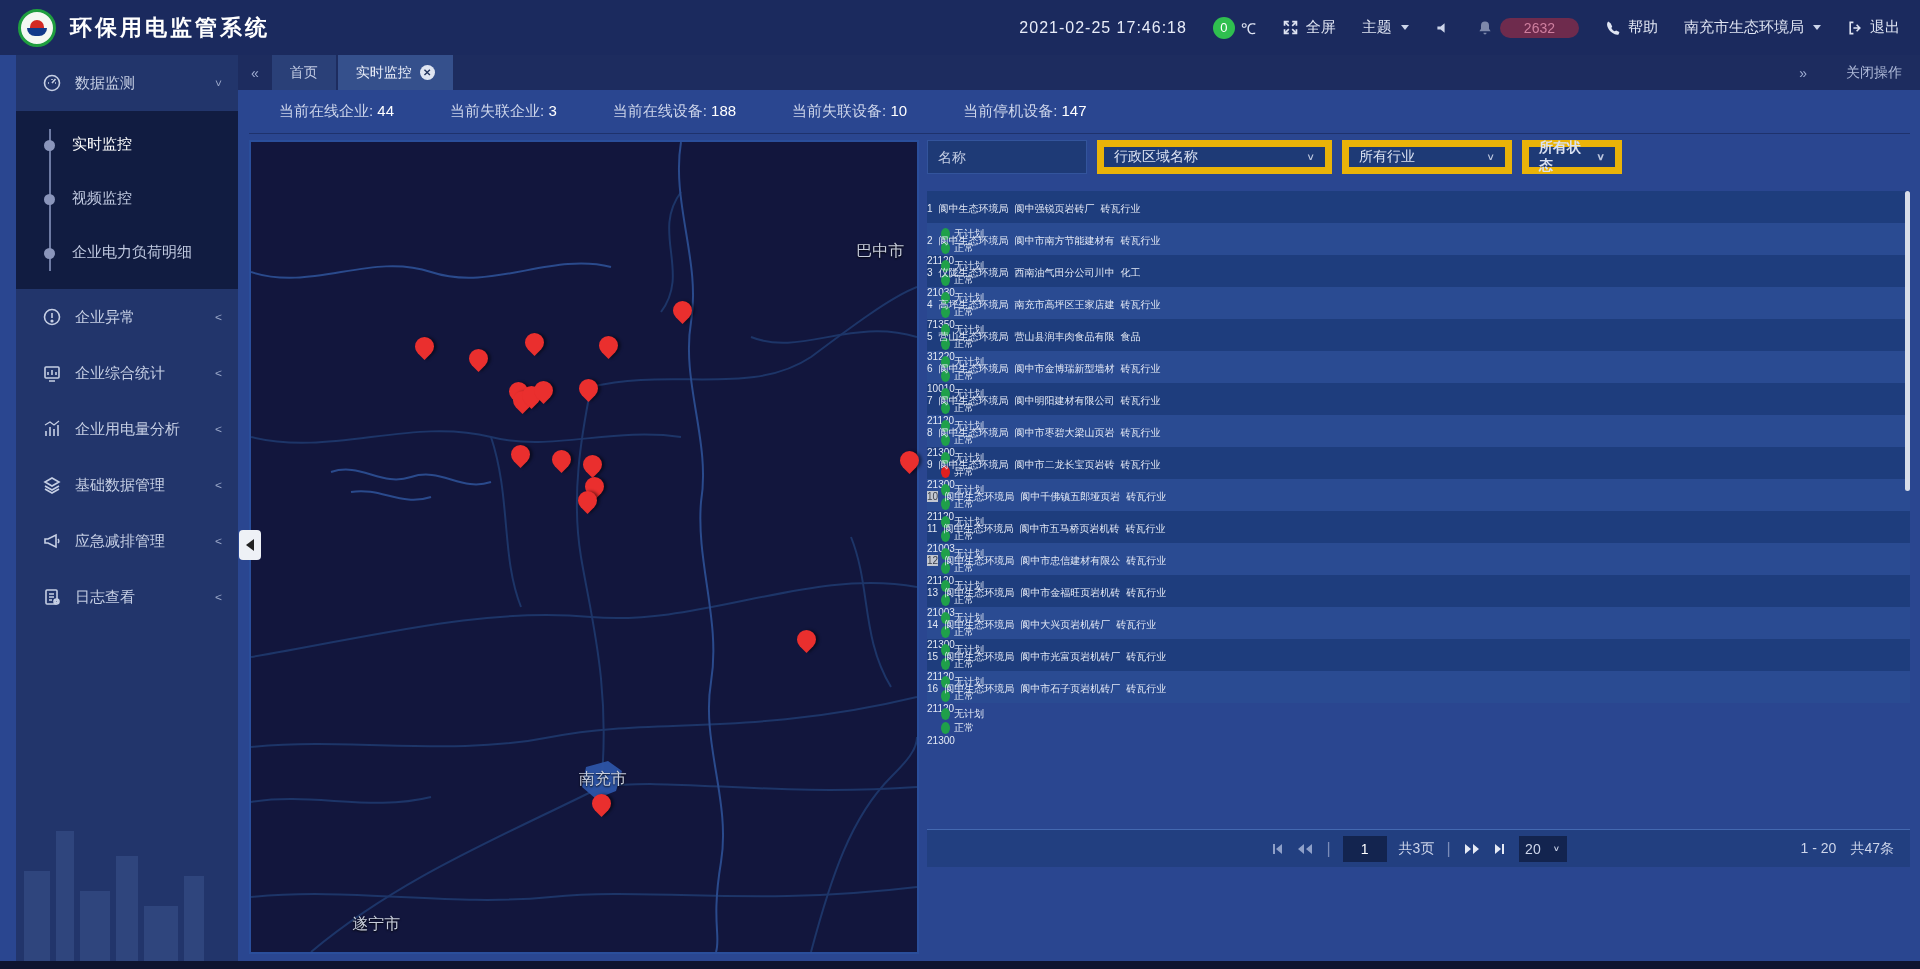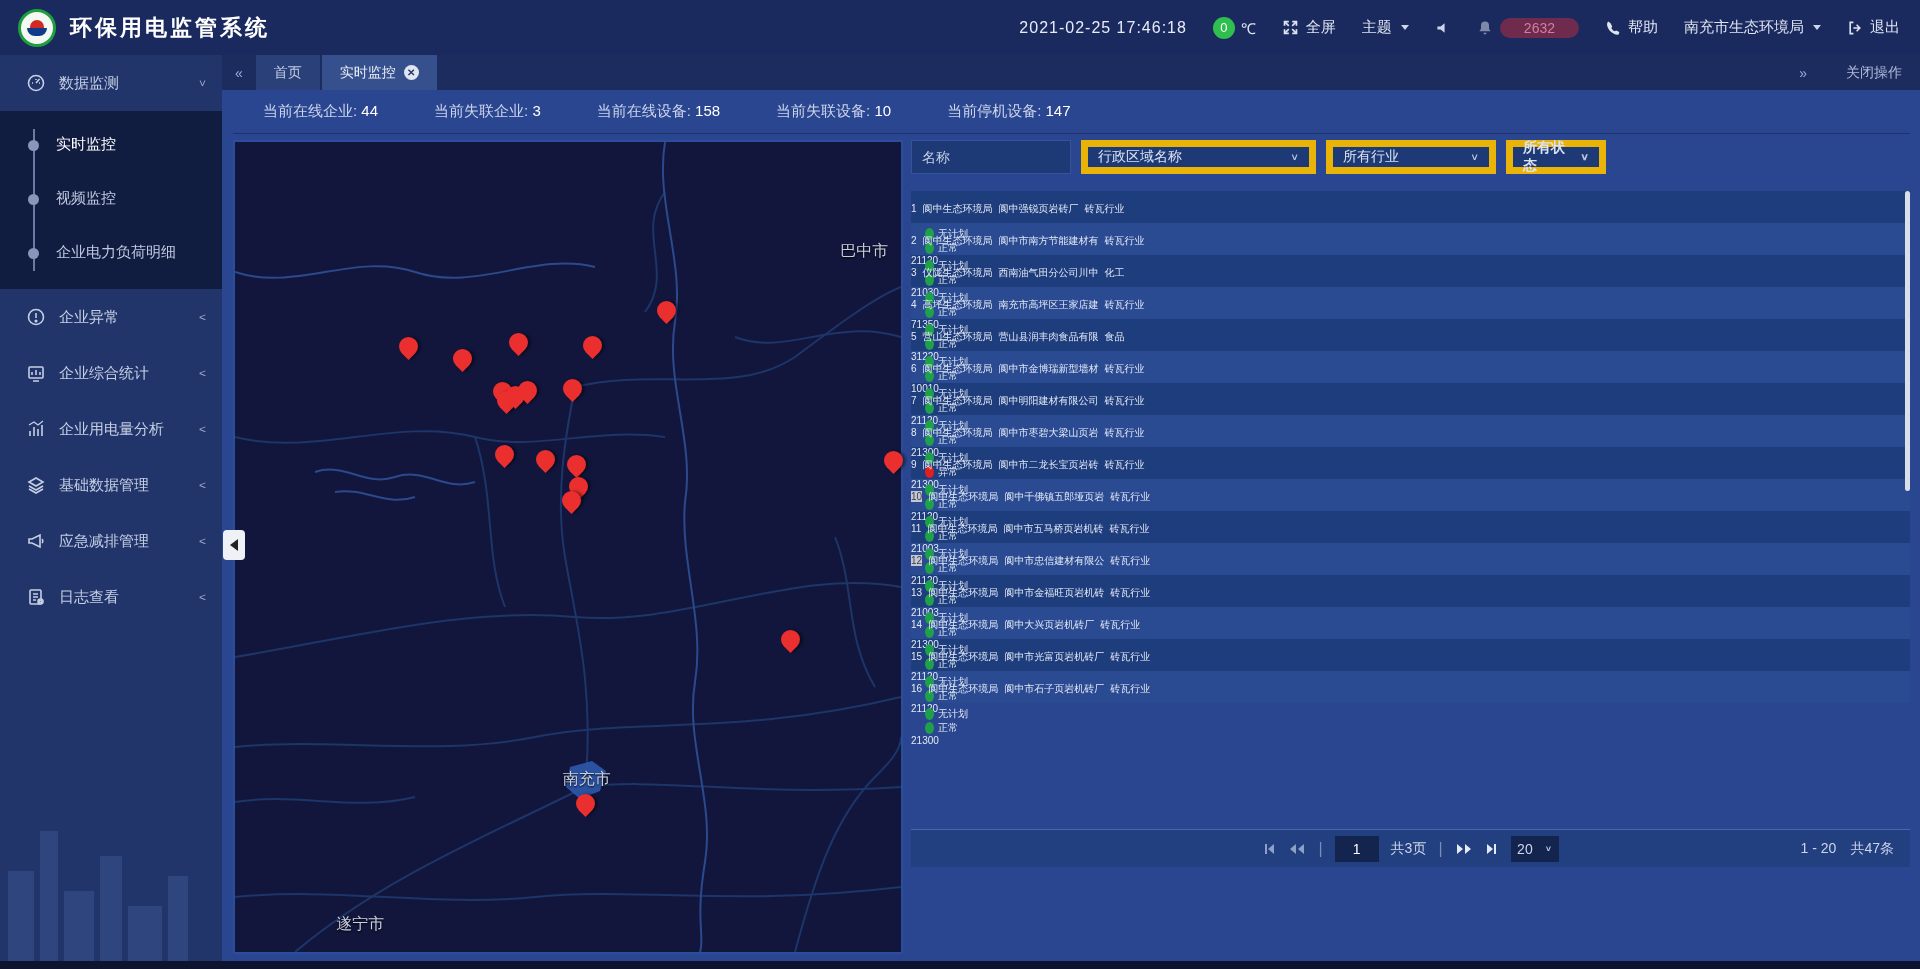--- a/index.html
+++ b/index.html
@@ -17,21 +17,21 @@
   .datetime { font-size:16px; color:#e8ecf8; letter-spacing:1px; }
   .temp { display:flex; align-items:center; gap:6px; }
   .temp-badge { width:22px; height:22px; border-radius:50%; background:#2fbf4f; color:#fff; font-size:13px; display:flex; align-items:center; justify-content:center; }
   .tb-item { display:flex; align-items:center; gap:7px; cursor:pointer; white-space:nowrap; }
   .tb-item svg { display:block; }
   .caret { display:inline-block; width:0; height:0; border-left:4px solid transparent; border-right:4px solid transparent; border-top:5px solid #cdd5ea; margin-left:2px; }
   .notif-pill { background:#6e2b4d; color:#cf7f9f; border-radius:11px; padding:2px 24px; font-size:14px; }
   .bell { opacity:.55; }
 
   
-  .body { flex:1; display:flex; min-height:0; }
+  .body { flex:1; display:flex; min-height:0;padding-left:16px; }
 
   
   .sidebar { width:222px; background:#22356b; position:relative; flex:0 0 222px; overflow:hidden; }
   .menu-item { height:56px; display:flex; align-items:center; padding:0 16px 0 26px; color:#c6cfe4; font-size:15px; cursor:pointer; }
   .menu-item .mi-icon { width:20px; height:20px; margin-right:13px; flex:0 0 20px; }
   .menu-item .mi-label { flex:1; }
   .mi-arrow { font-size:12px; color:#9aa7c9; transform:scaleY(.9); }
   .submenu { background:#111c41; position:relative; padding:6px 0 10px 0; }
   .submenu::before { content:""; position:absolute; left:33px; top:18px; bottom:18px; width:2px; background:#6d7aa3; }
   .sub-item { height:54px; display:flex; align-items:center; padding-left:56px; font-size:15px; color:#c0c9e0; position:relative; cursor:pointer; }
@@ -256,21 +256,21 @@
         <div class="tabbar-right">
           <span class="tab-nav">»</span>
           <span>关闭操作</span>
         </div>
       </div>
 
       <div class="content">
         <div class="statsbar">
             <div class="stat"><span class="s-label">当前在线企业: </span><span class="s-val">44</span></div>
             <div class="stat"><span class="s-label">当前失联企业: </span><span class="s-val">3</span></div>
-            <div class="stat"><span class="s-label">当前在线设备: </span><span class="s-val">158</span></div>
+            <div class="stat"><span class="s-label">当前在线设备: </span><span class="s-val">188</span></div>
             <div class="stat"><span class="s-label">当前失联设备: </span><span class="s-val">10</span></div>
             <div class="stat"><span class="s-label">当前停机设备: </span><span class="s-val">147</span></div>
           </div>
 
         <div class="panels">
 
           <div class="map-panel">
             <svg class="roads" width="666" height="810" viewBox="0 0 666 810">
               <g fill="none" stroke="#1d3568" stroke-width="2">
                 <path d="M0,515 C120,495 230,465 340,475 C450,485 560,425 666,445"></path>

